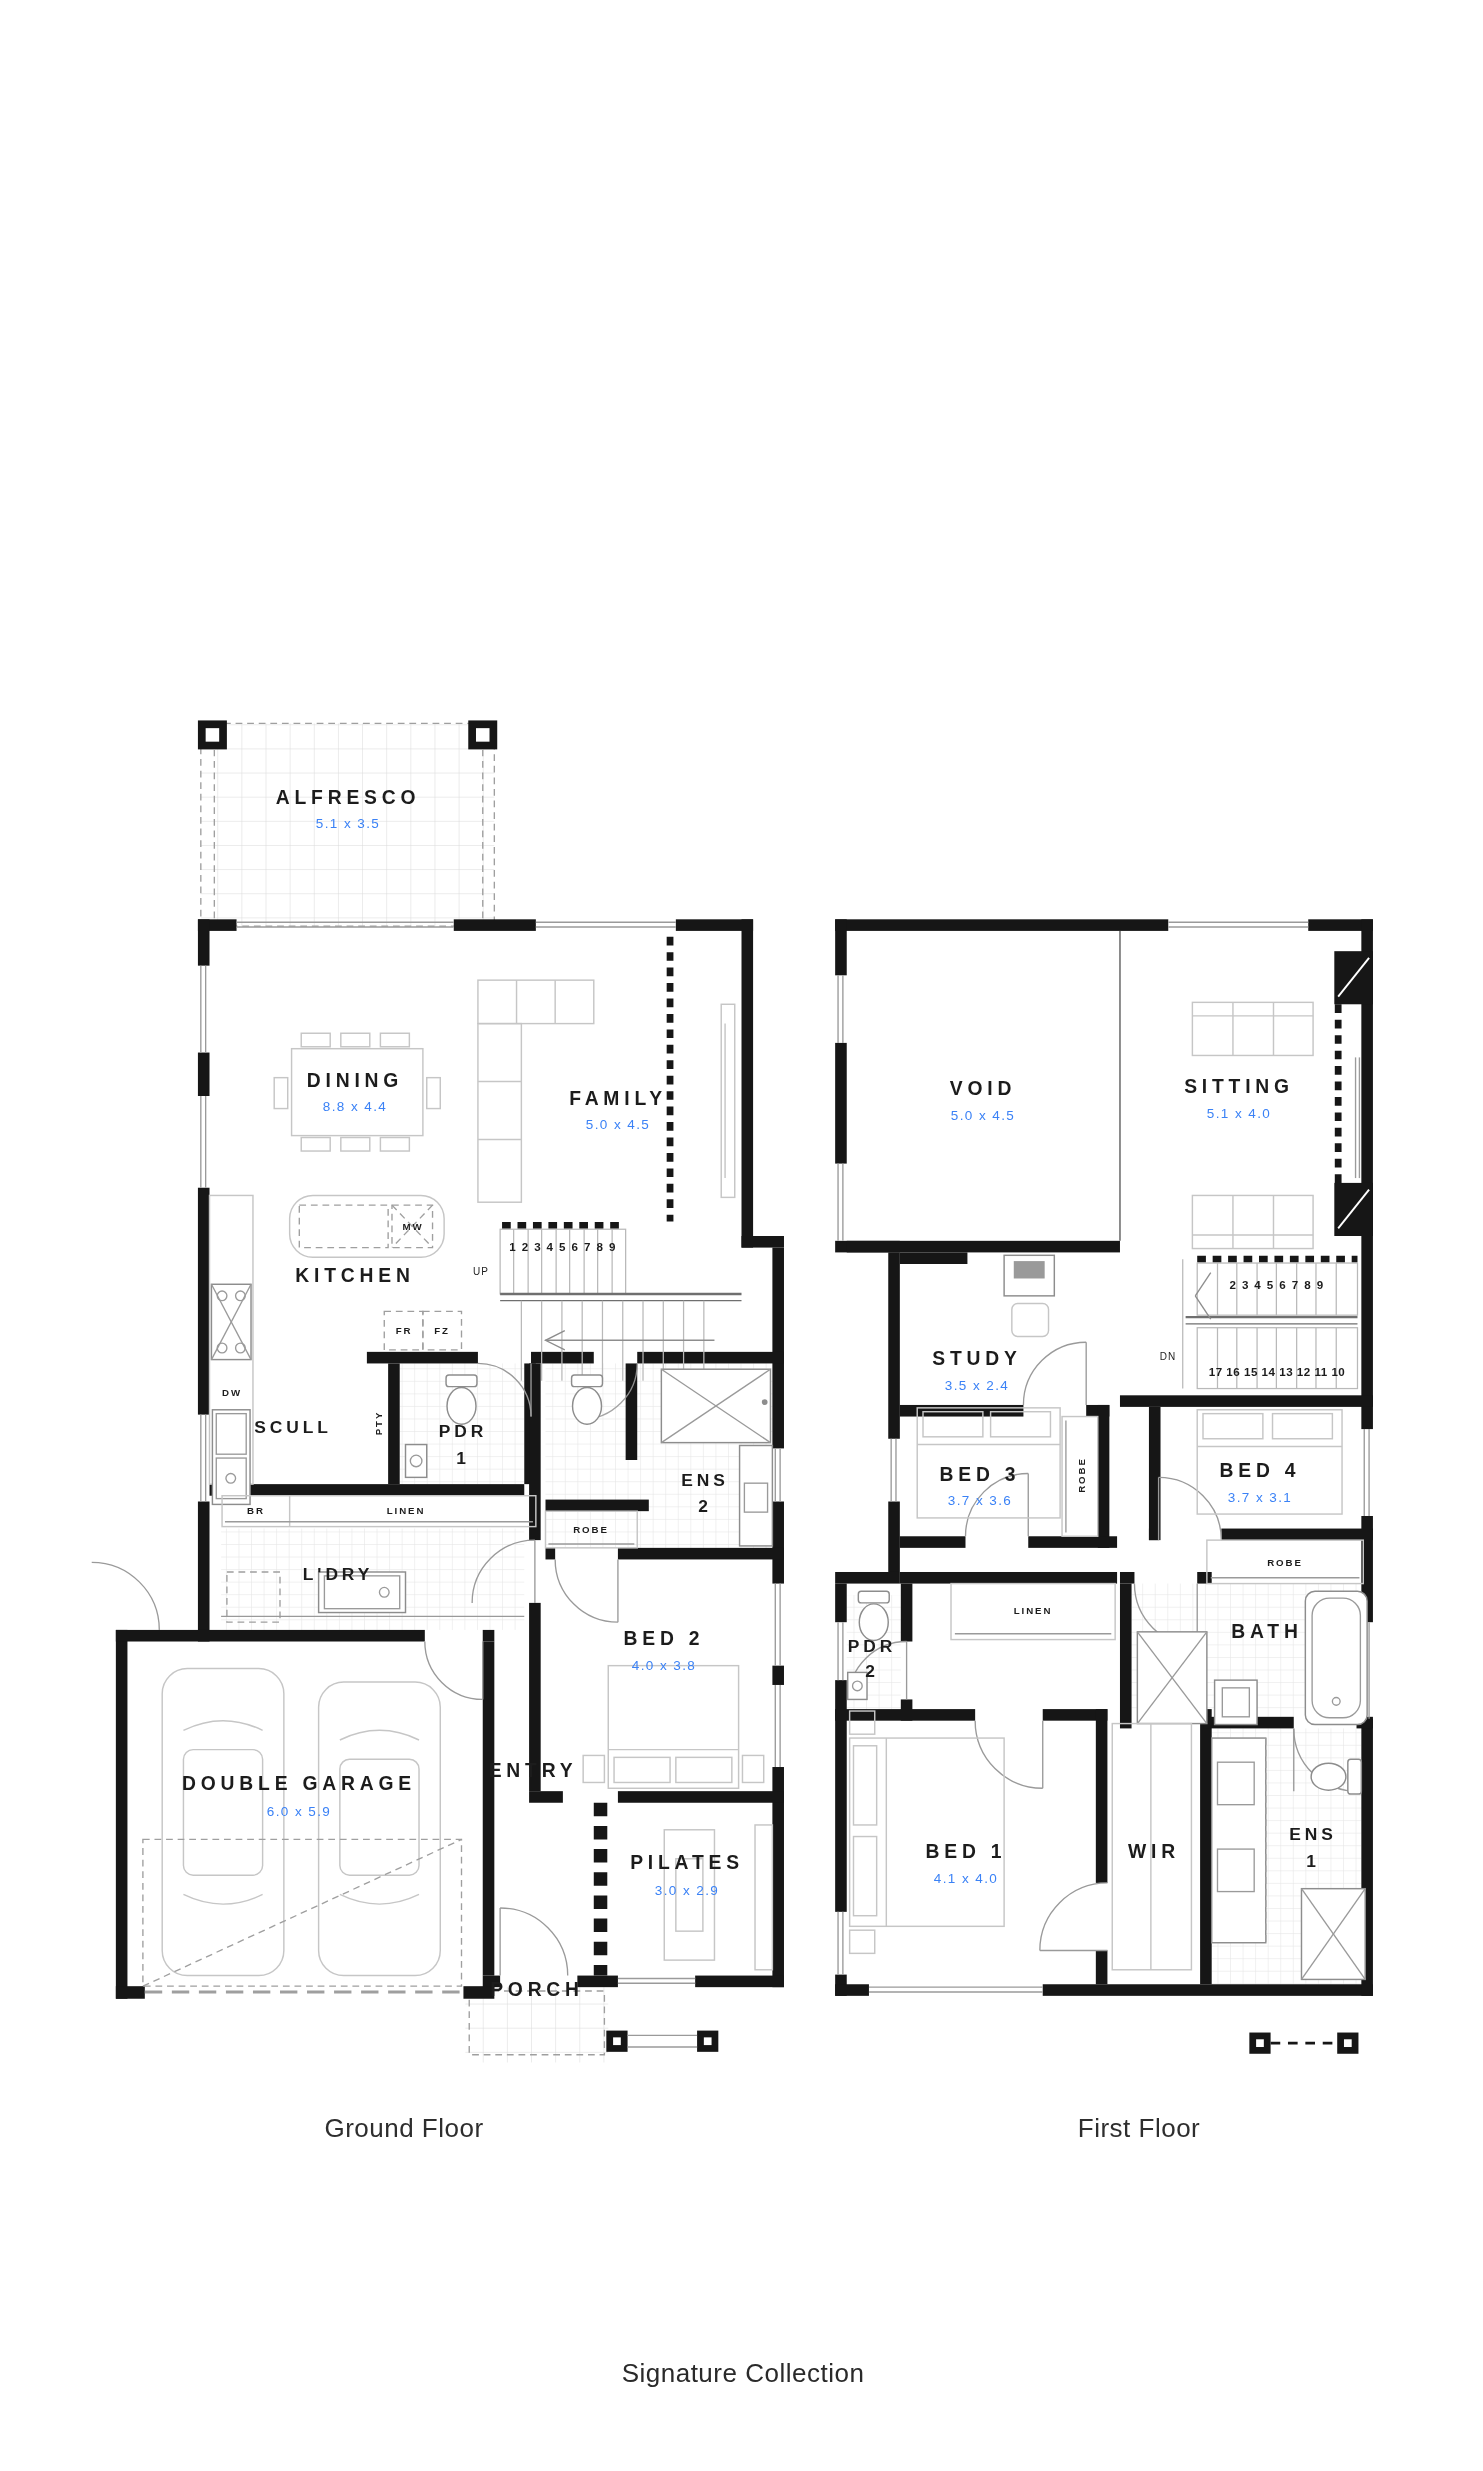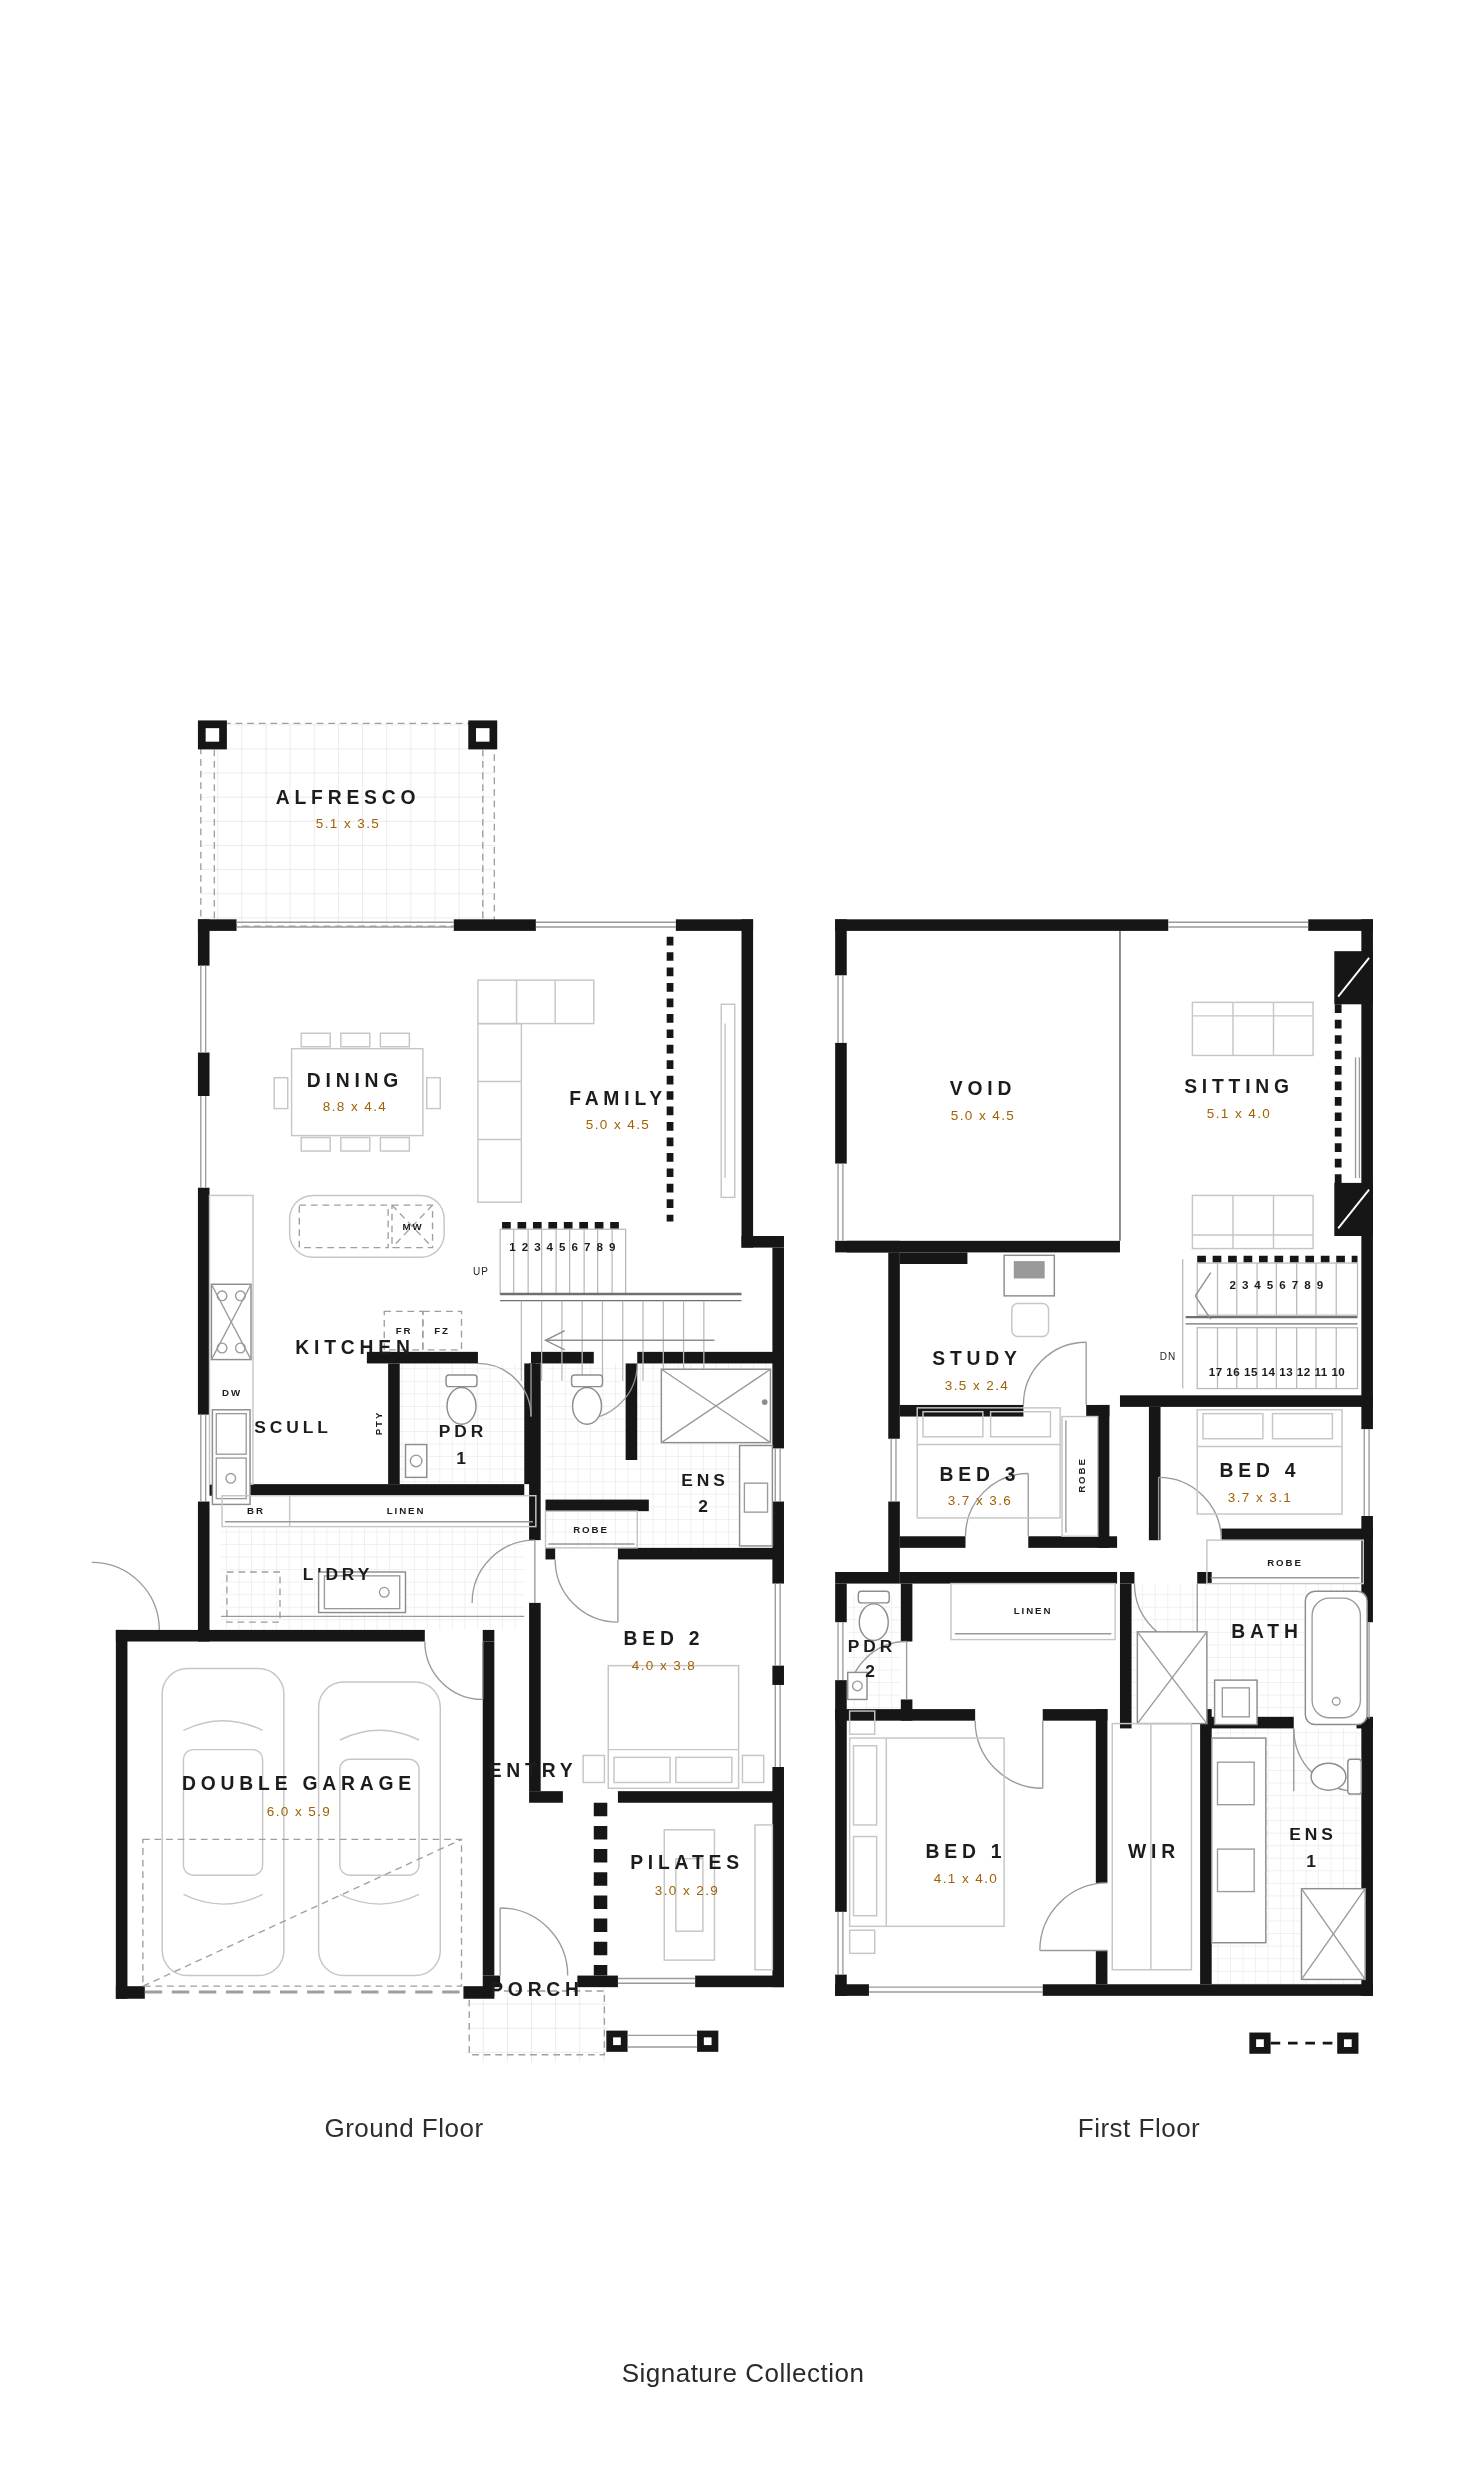--- a/index.html
+++ b/index.html
@@ -2,21 +2,21 @@
 <html><head>
 <meta charset="utf-8">
 <style>
   html,body{margin:0;padding:0;background:#ffffff;}
   .canvas{position:relative;width:1483px;height:2396px;background:#ffffff;overflow:hidden;
           font-family:"Liberation Sans",sans-serif;}
   .plan-svg{position:absolute;left:0;top:0;}
   .lbl{position:absolute;transform:translate(-50%,-50%);color:#1c1c1c;white-space:nowrap;text-align:center;}
   .room{font-size:19.3px;font-weight:700;letter-spacing:4.8px;}
   .room-sm{font-size:17.4px;font-weight:700;letter-spacing:3.9px;}
-  .dims{font-size:13.5px;font-weight:400;letter-spacing:1.4px;color:#a16207;}
+  .dims{font-size:13.5px;font-weight:400;letter-spacing:1.4px;color:#3b82f6;}
   .tiny{font-size:9.7px;font-weight:700;letter-spacing:1.9px;color:#1c1c1c;}
   .rot{transform:translate(-50%,-50%) rotate(-90deg);}
   .nums{font-size:11.6px;font-weight:600;letter-spacing:1.4px;color:#1c1c1c;}
   .nums-wide{font-size:11.6px;font-weight:600;letter-spacing:0.5px;color:#1c1c1c;}
   .updn{font-size:10px;font-weight:400;letter-spacing:1px;color:#1c1c1c;}
   .caption{font-size:26px;font-weight:400;color:#2e2e2e;letter-spacing:0.5px;}
   .brand{font-size:26px;font-weight:400;color:#2a2a2a;letter-spacing:0.5px;}
   svg .w{fill:#161616;}
   svg .f{fill:none;stroke:#c6c6c6;stroke-width:1.5;}
   svg .f2{fill:#ffffff;stroke:#c6c6c6;stroke-width:1.5;}
@@ -485,21 +485,21 @@
     </g>
   </g>
 </svg>
 
 <div class="lbl room" style="left:348px;top:798px">ALFRESCO</div>
 <div class="lbl dims" style="left:348px;top:823px">5.1 x 3.5</div>
 <div class="lbl room" style="left:355px;top:1081px">DINING</div>
 <div class="lbl dims" style="left:355px;top:1106px">8.8 x 4.4</div>
 <div class="lbl room" style="left:618px;top:1099px">FAMILY</div>
 <div class="lbl dims" style="left:618px;top:1124px">5.0 x 4.5</div>
-<div class="lbl room" style="left:355px;top:1348px">KITCHEN</div>
+<div class="lbl room" style="left:355px;top:1276px">KITCHEN</div>
 <div class="lbl tiny" style="left:413px;top:1226px">MW</div>
 <div class="lbl tiny" style="left:404px;top:1330px">FR</div>
 <div class="lbl tiny" style="left:442px;top:1330px">FZ</div>
 <div class="lbl tiny" style="left:232px;top:1392px">DW</div>
 <div class="lbl room-sm" style="left:293px;top:1427px">SCULL</div>
 <div class="lbl tiny rot" style="left:378px;top:1423px">PTY</div>
 <div class="lbl room-sm" style="left:463px;top:1431px">PDR</div>
 <div class="lbl room-sm" style="left:463px;top:1458px">1</div>
 <div class="lbl room-sm" style="left:705px;top:1480px">ENS</div>
 <div class="lbl room-sm" style="left:705px;top:1506px">2</div>

